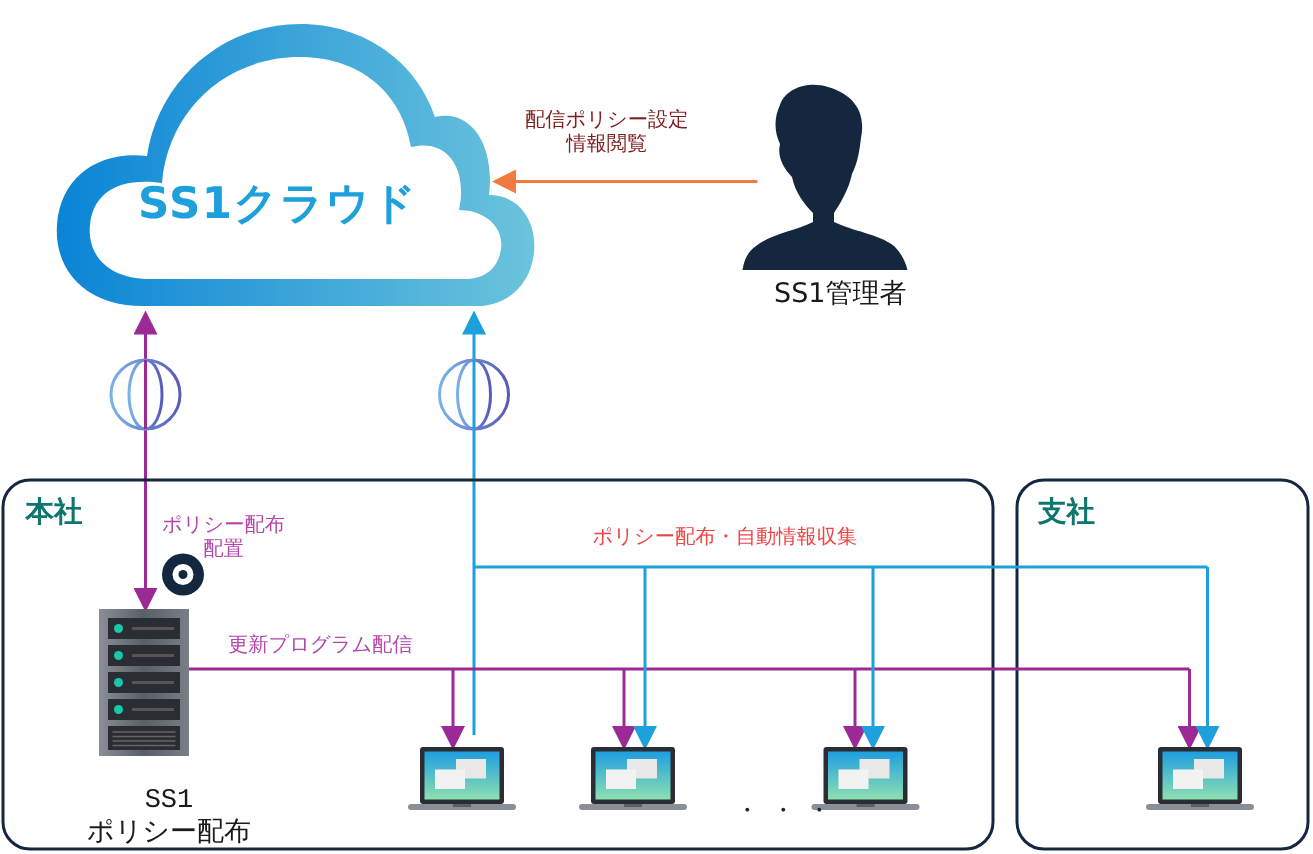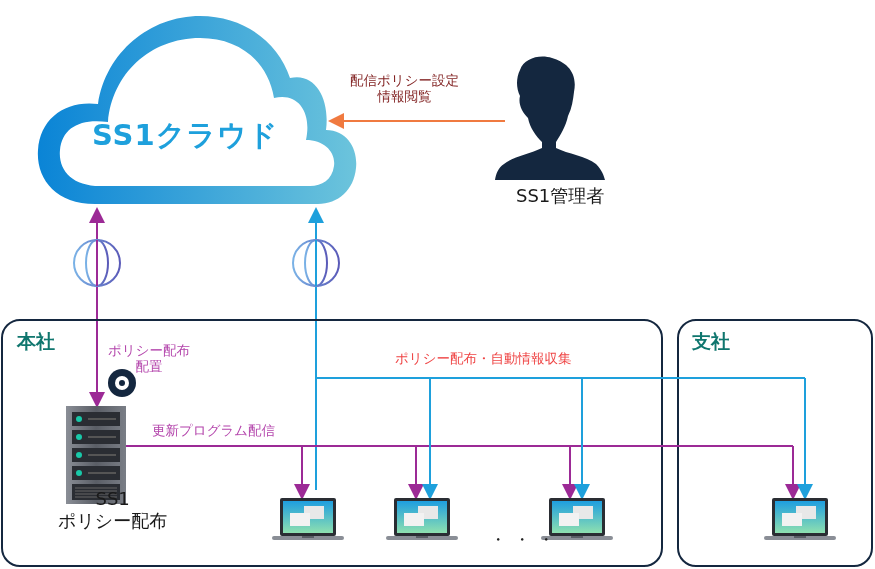--- a/index.html
+++ b/index.html
@@ -188,17 +188,17 @@
 <div class="lbl office" style="left:17px; top:330px;">本社</div>
 <div class="lbl office" style="left:692px; top:330px;">支社</div>
 
 <div class="lbl purple-light" style="left:108px; top:342px;">
   <div>ポリシー配布</div>
   <div>配置</div>
 </div>
 <div class="lbl purple-light" style="left:152px; top:422px;">更新プログラム配信</div>
 <div class="lbl blue" style="left:395px; top:350px;">ポリシー配布・自動情報収集</div>
 
-<div class="lbl dark" style="left:58px; top:488px;">
+<div class="lbl dark" style="left:58px; top:524px;font-family:Liberation Mono, monospace;">
   <div>SS1</div>
   <div>ポリシー配布</div>
 </div>
 <div class="lbl dots" style="left:490px; top:530px;">・・・</div>
 
 </body></html>

